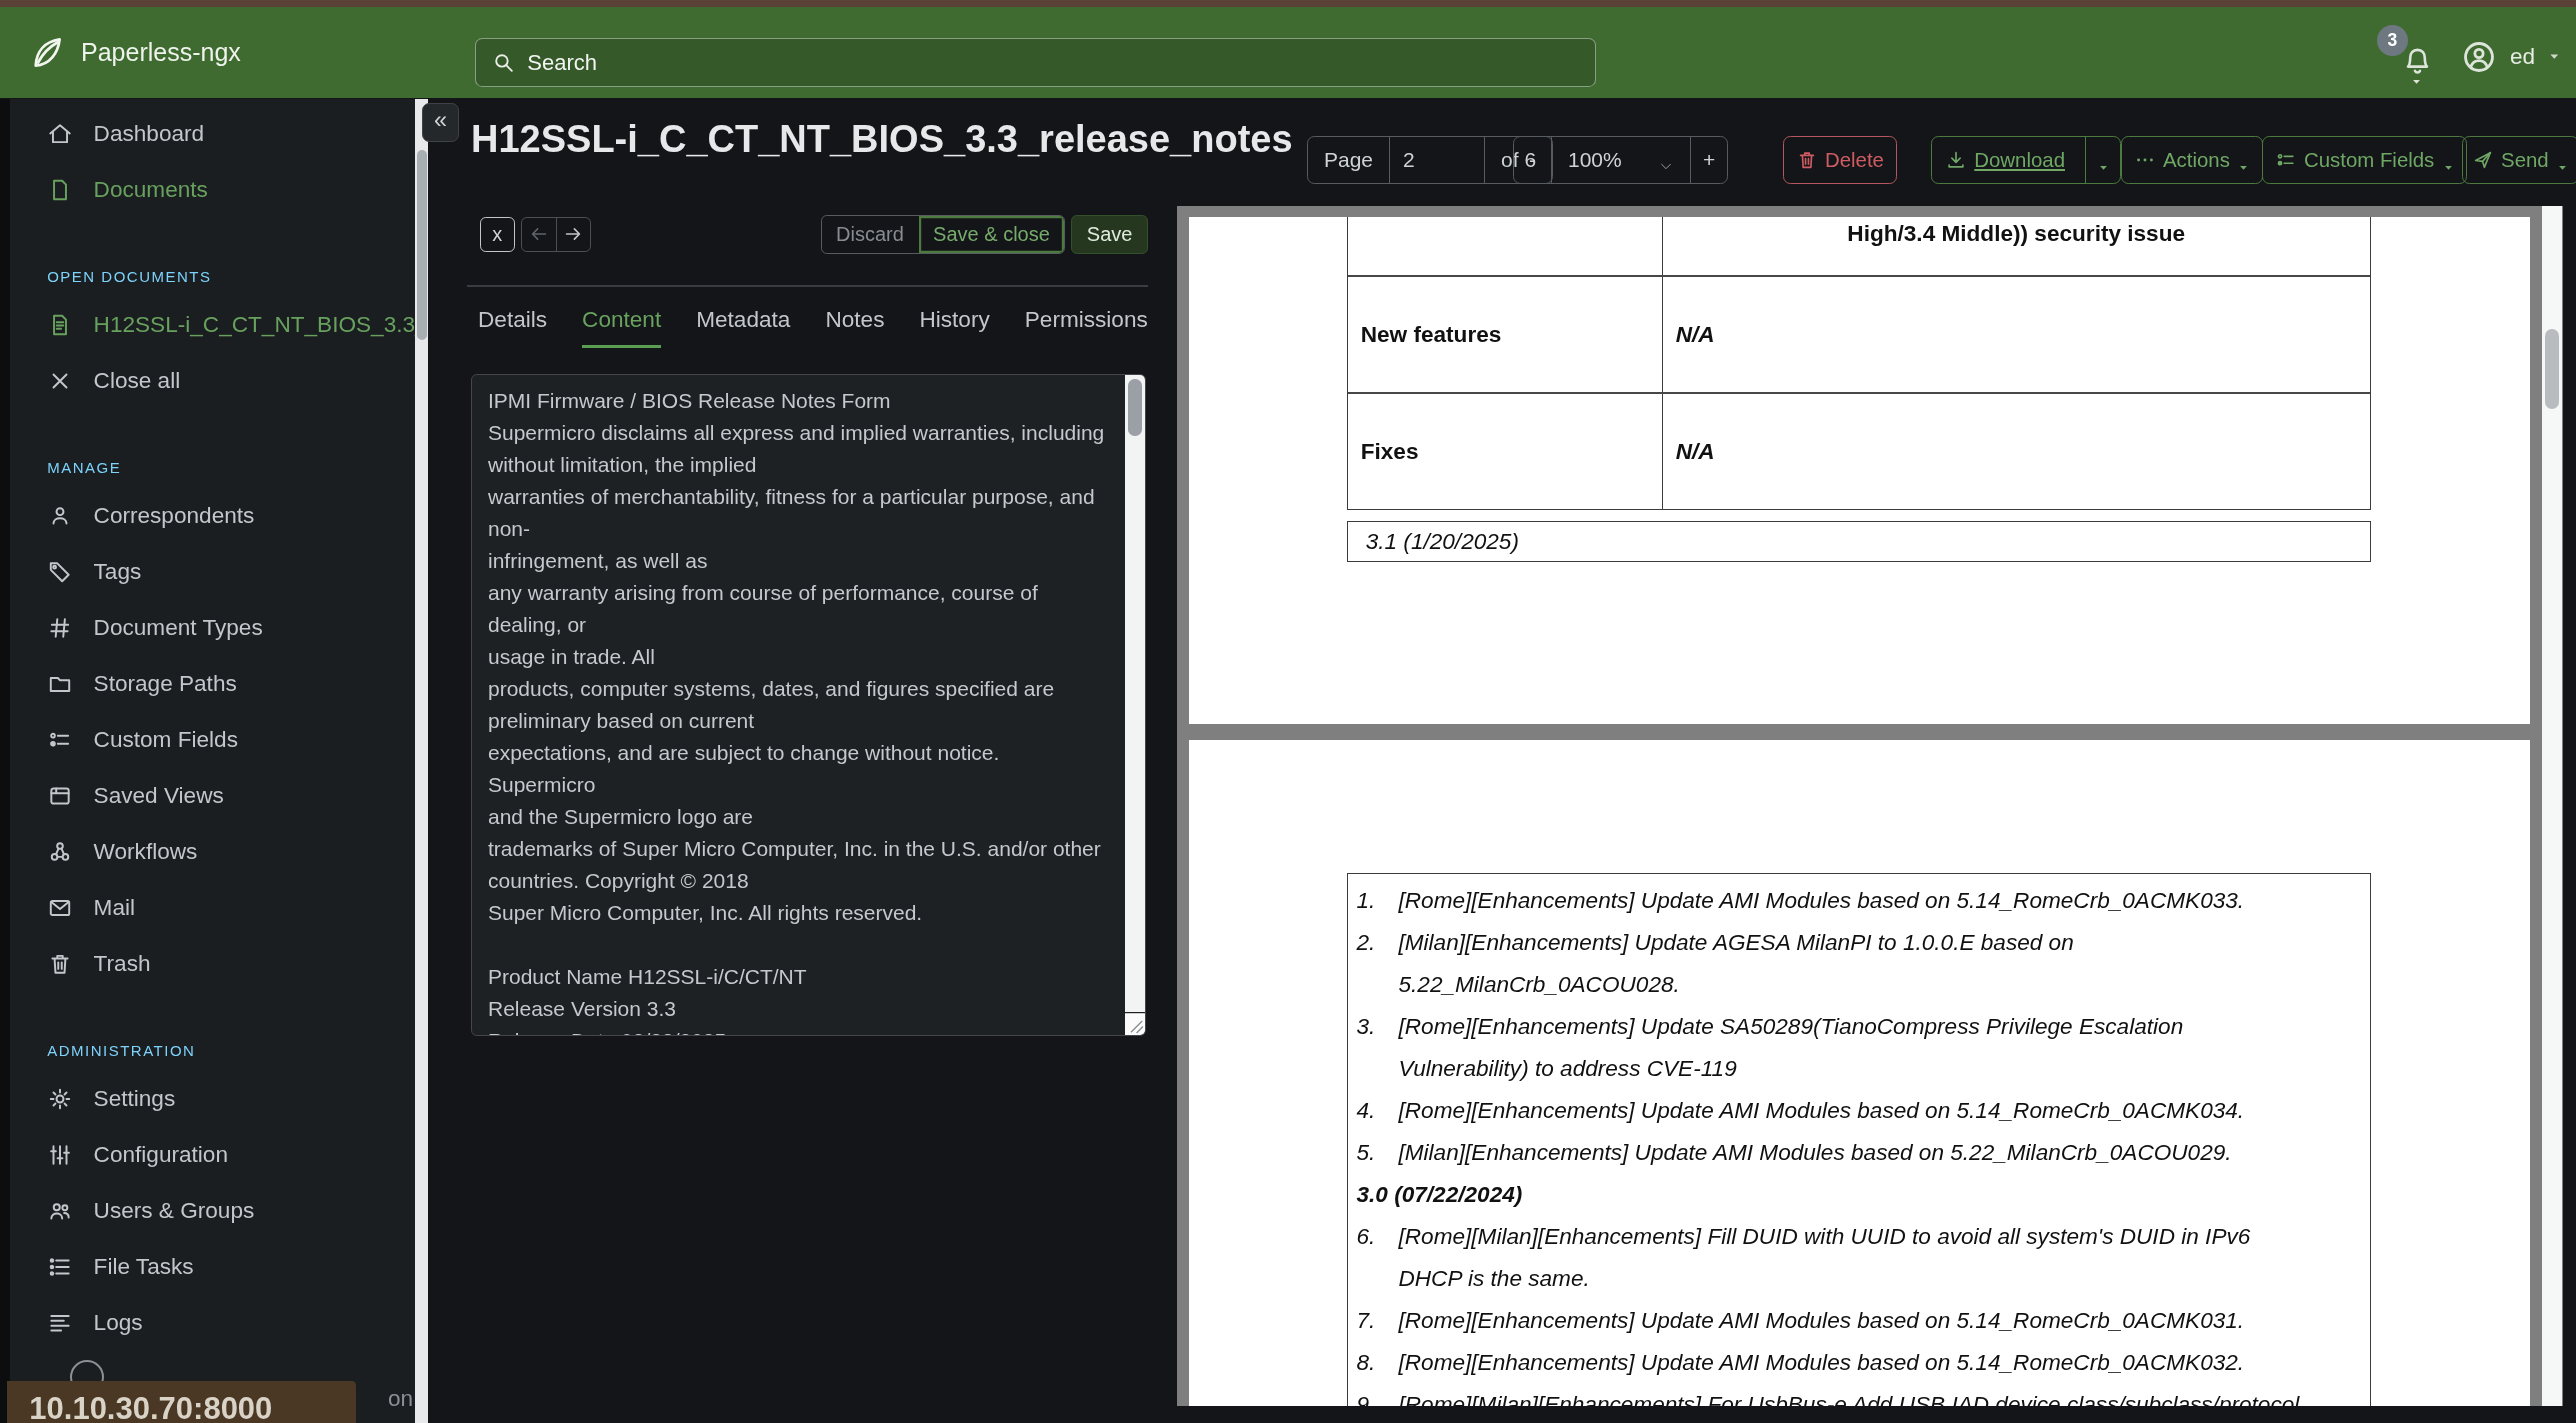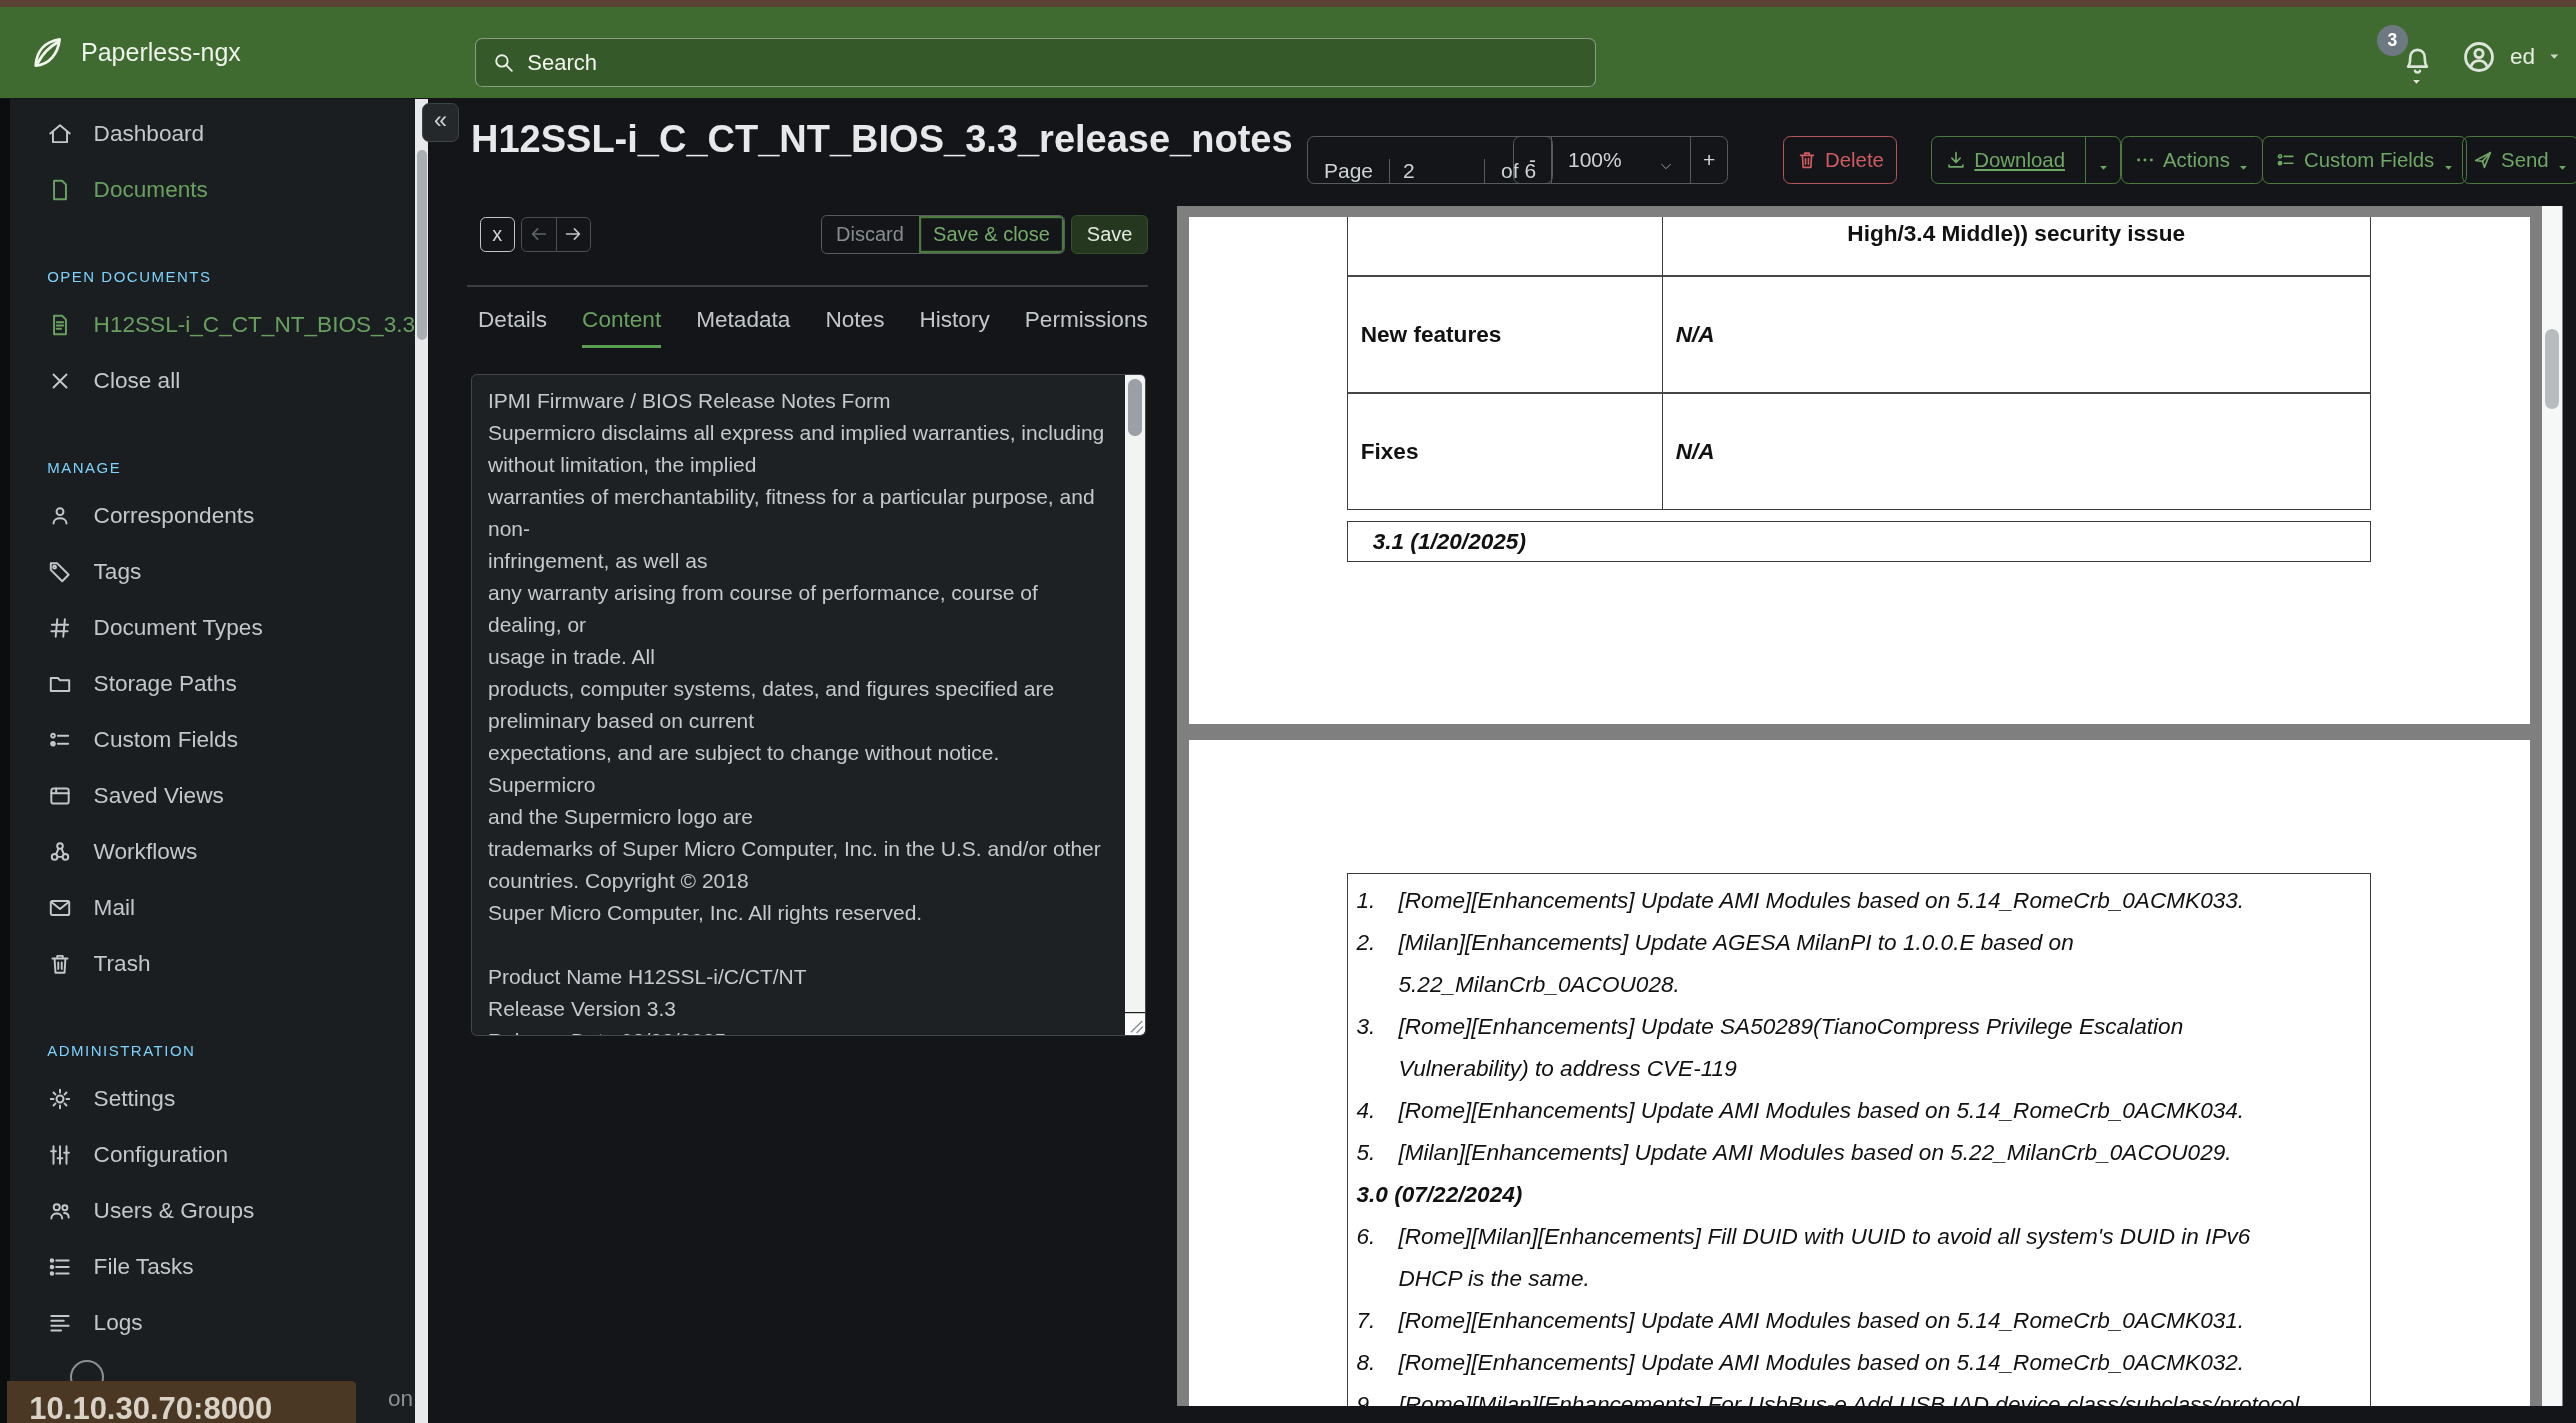--- a/index.html
+++ b/index.html
@@ -67,21 +67,21 @@
   #collapse-btn { left:422px; top:103px; width:37px; height:39px; background:#25282b;
     border:1.5px solid #3f4347; border-radius:7.3px; color:#cfd3d6; font-size:23.4px;
     display:flex; align-items:center; justify-content:center; padding-bottom:4.4px; }
   #doc-title { left:471px; top:118px; width:825px; font-size:38px; font-weight:600; color:#e6e8ea;
     white-space:nowrap; overflow:hidden; }
 
   .grp { display:inline-flex; align-items:stretch; height:48px; border:1.5px solid #565b5f;
     border-radius:7.3px; color:#cfd3d6; font-size:21px; }
   .grp .cell { display:flex; align-items:center; padding:0 16px; }
   .grp .cell + .cell { border-left:1.5px solid #565b5f; }
-  #pager { left:1307px; top:136px;align-items:flex-end; }
+  #pager { left:1307px; top:136px; }
   #pager .val { width:95px; justify-content:flex-start; padding-left:13px; }
   #zoomgrp { left:1513px; top:136px; }
   #zoomgrp .lvl { width:139px; justify-content:space-between; }
   #zoomgrp .zcaret { width:16px; height:13px; color:#9aa0a6; }
   #zoomgrp .zcaret svg { width:100%; height:100%; }
   #zoomgrp .pm { width:37px; justify-content:center; }
 
   .btn { display:inline-flex; align-items:center; height:48px; border-radius:7.3px;
     border:1.5px solid #4c7a3f; color:#6fa765; font-size:20.4px; font-weight:500;
     padding:0 11.7px; gap:7.3px; background:transparent; }
@@ -149,22 +149,22 @@
   .prow { display:flex; border-top:2.9px solid #474747; }
   .prow.first { border-top:none; }
   .pcell { padding:0 13px; display:flex; align-items:center; font-size:22.6px; }
   .pcell.cl { width:315px; border-right:1.5px solid #3c3c3c; font-weight:bold; }
   .pcell.cr { flex:1; font-weight:bold; font-style:italic; }
   .prow-partial { height:58px; }
   .prow-partial .cr { justify-content:center; align-items:flex-start; padding-top:4.4px;
     font-style:normal; }
   .prow-data { height:117px; }
   #pfooter { position:absolute; left:158px; top:304px; width:1024px; height:41px;
-    border:1.5px solid #3c3c3c; display:flex; align-items:center; padding-left:25px;
-    font-size:22.6px; font-weight:bold; font-style:italic; }
+    border:1.5px solid #3c3c3c; display:flex; align-items:center; padding-left:18px;
+    font-size:22.6px; font-weight:normal; font-style:italic; }
   #listbox { position:absolute; left:158px; top:133px; width:1024px; height:555px;
     border:1.5px solid #3c3c3c; padding:5.8px 7.3px 0 8.8px; }
   .pdf-li { display:flex; font-size:22.6px; font-style:italic; line-height:42px; }
   .pdf-li .num { width:42px; flex:0 0 42px; }
   .pdf-li .txt { flex:1; white-space:pre-wrap; }
   .pdf-li.heading { font-weight:bold; }
   #pdf-scroll { position:absolute; left:1365px; top:0; width:20.4px; height:1200px; background:#f6f7f7; }
   #pdf-thumb { position:absolute; left:2.9px; top:123px; width:14.6px; height:80px;
     background:#b9bcbe; border-radius:7.3px; }
 </style>

